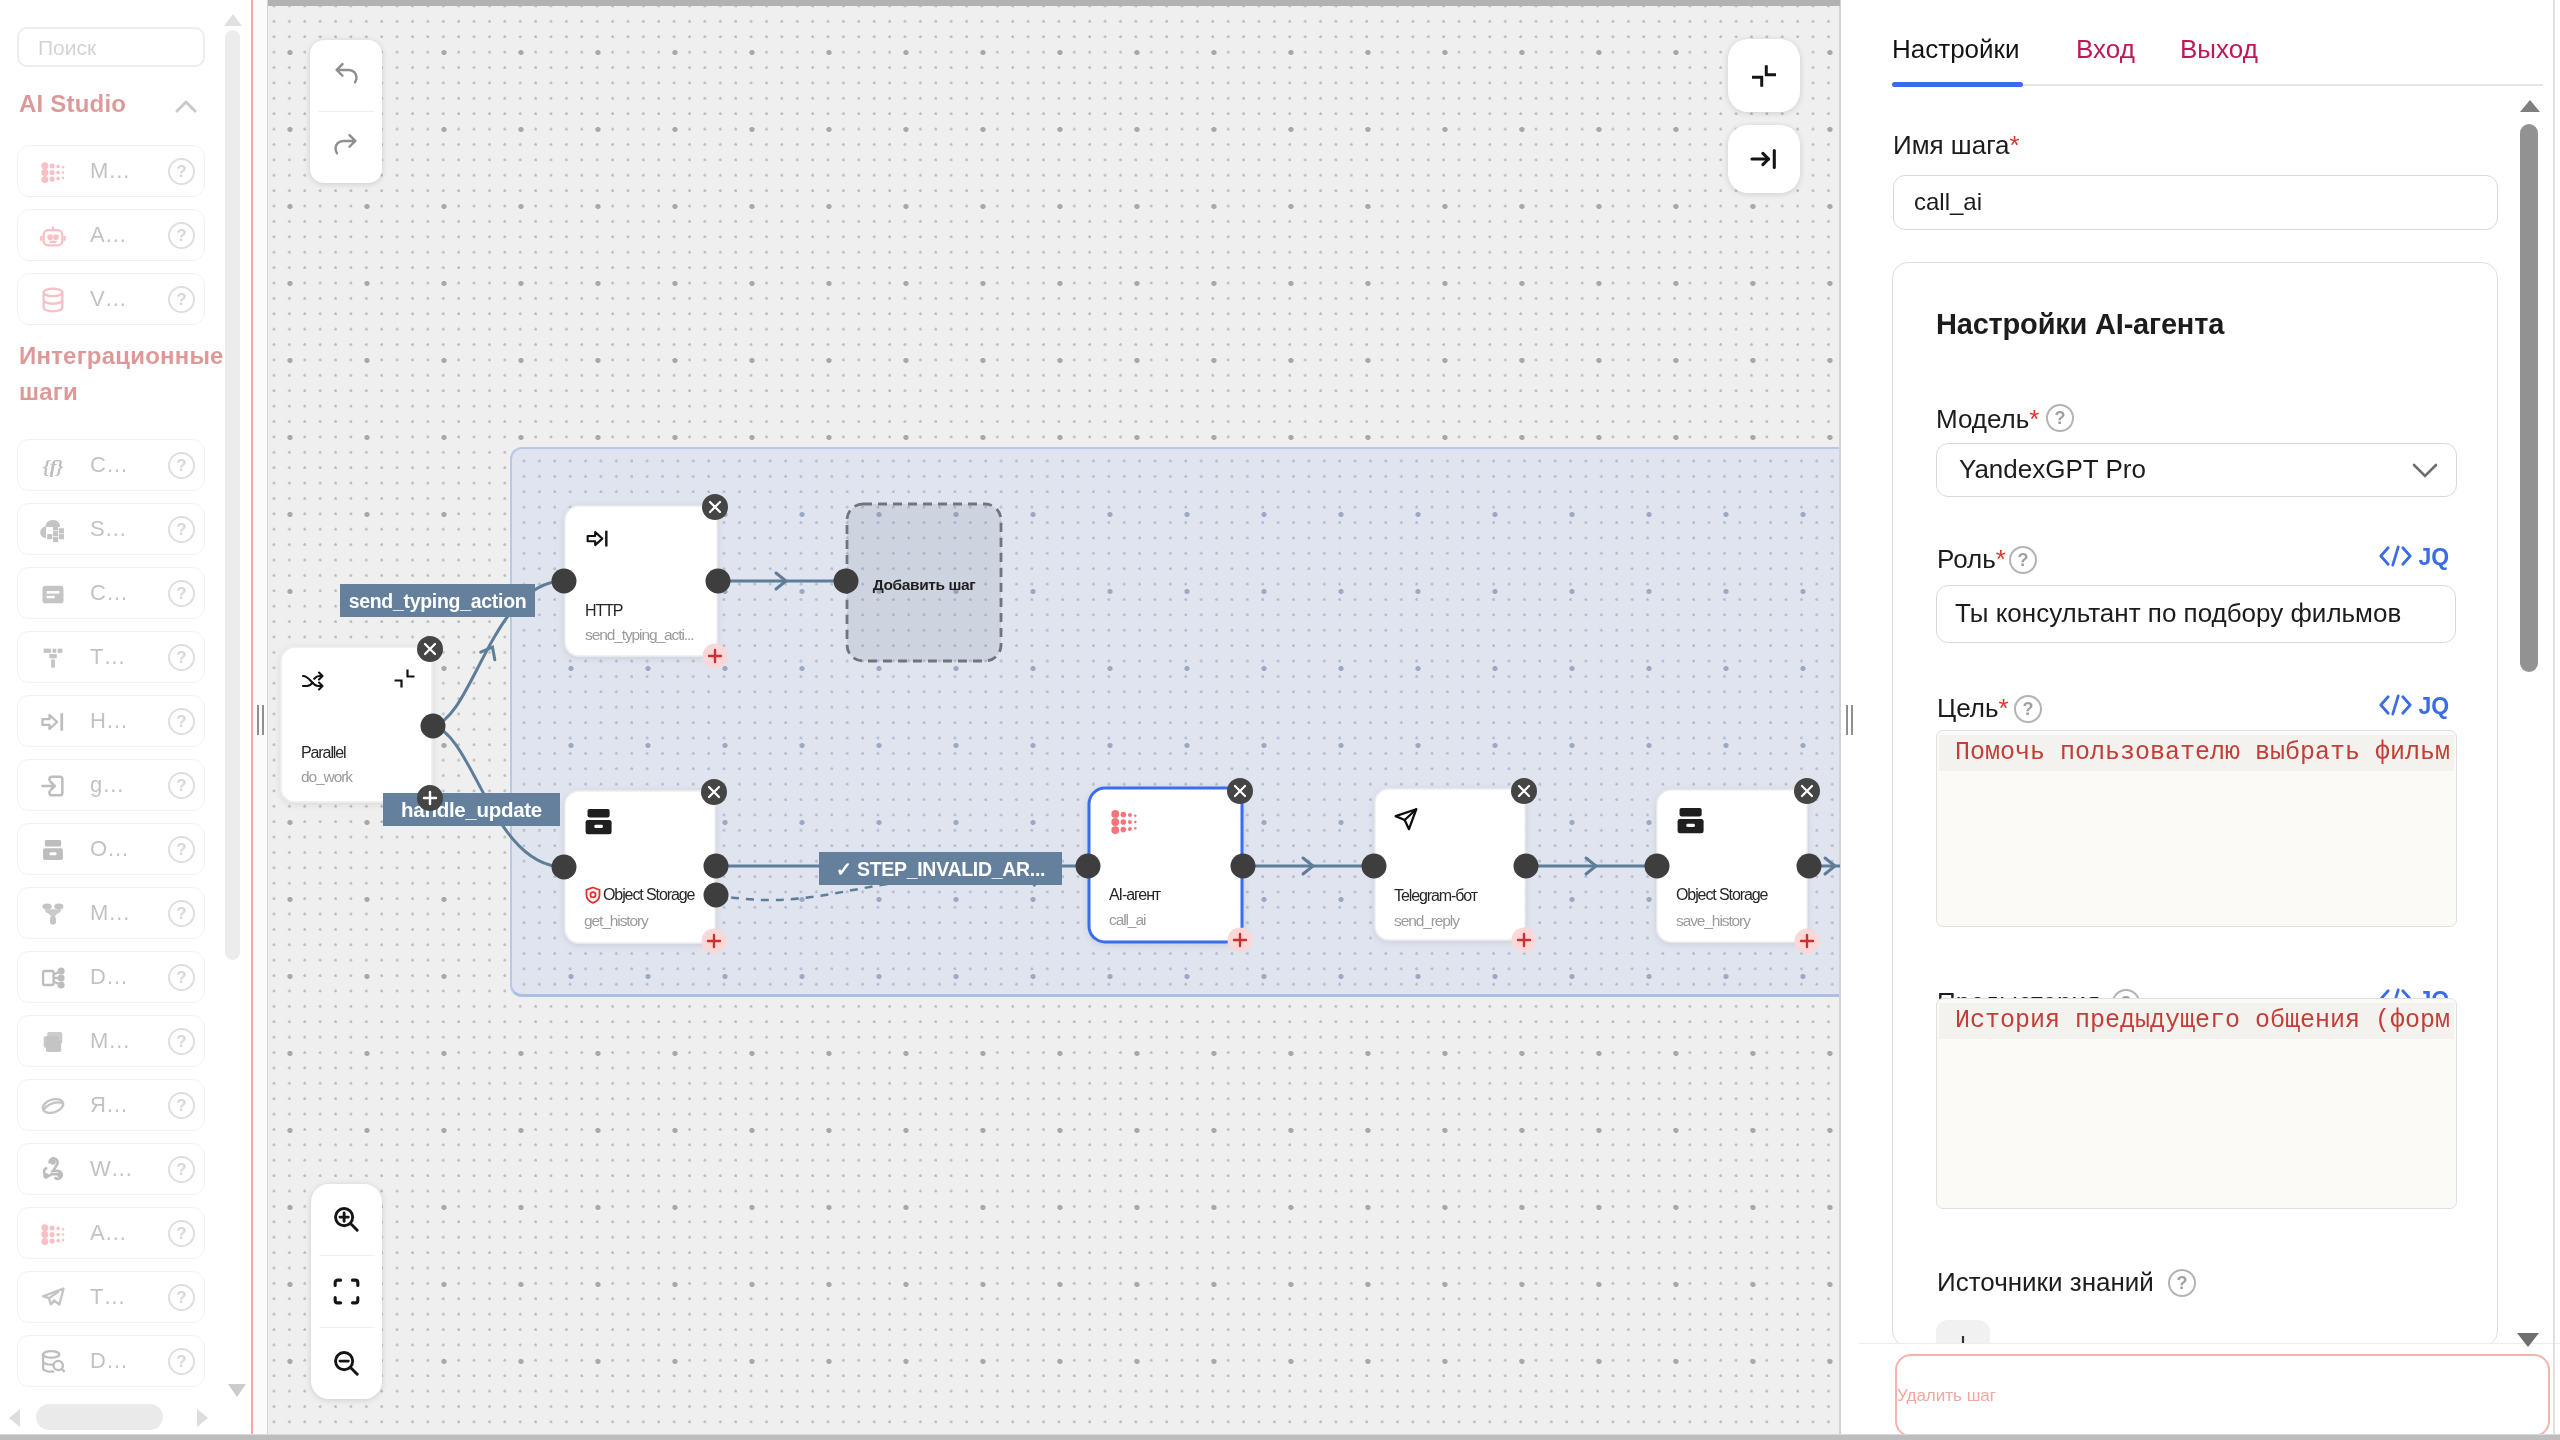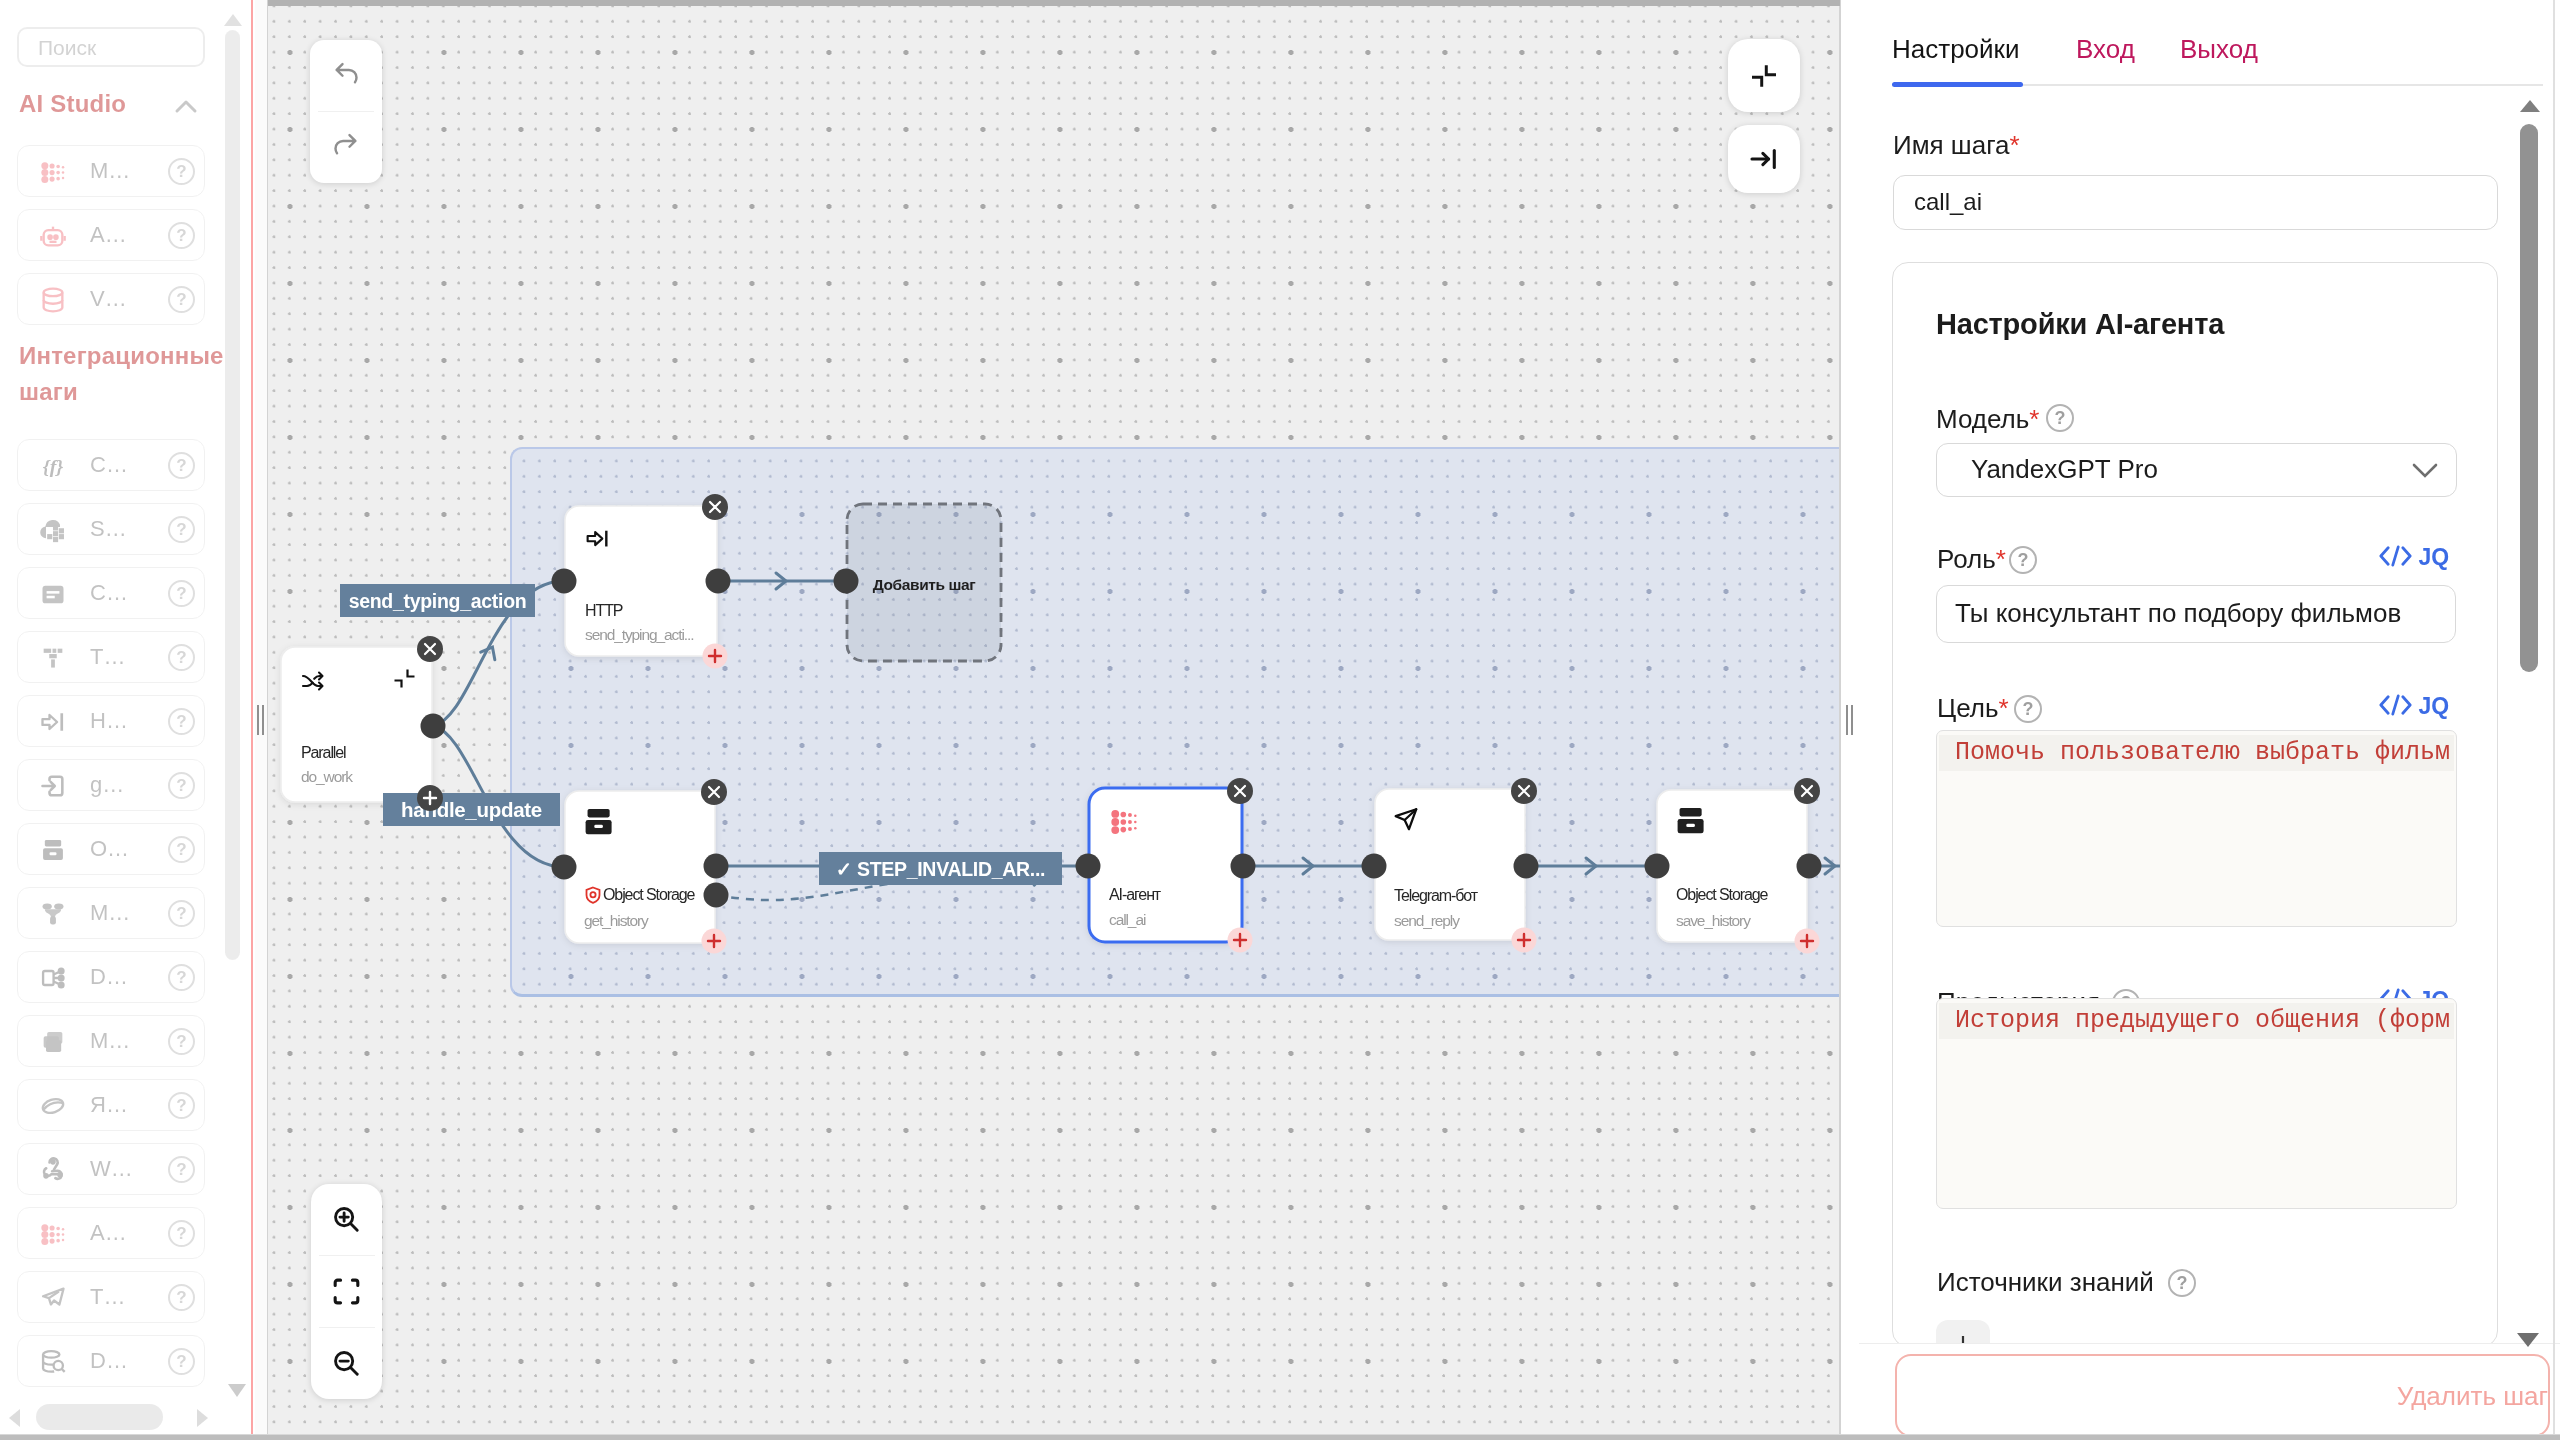--- a/index.html
+++ b/index.html
@@ -49,21 +49,21 @@
 .flabel{position:absolute;font-size:26px;color:#1c1c1c}
 .red{color:#e0342b}
 .qmark{position:absolute;width:28px;height:28px;border:2.5px solid #b3b3b3;border-radius:50%;color:#9f9f9f;font-size:18px;font-weight:700;text-align:center;line-height:24px}
 .jq{position:absolute;font-size:23px;font-weight:700;color:#3b6be5}
 .finput{position:absolute;border:1.5px solid #d9d9d9;border-radius:12px;background:#fff;font-size:26px;color:#1c1c1c}
 #card{position:absolute;left:33px;top:262px;width:606px;height:1085px;border:1.5px solid #dedede;border-radius:16px;background:#fff}
 .tarea{position:absolute;border:1.5px solid #e0e0e0;border-radius:7px;background:#fbfaf7;overflow:hidden}
 .tline{position:absolute;left:2px;top:4px;right:2px;height:36px;background:#f3f2ee;overflow:hidden;white-space:nowrap;
  font-family:"Liberation Mono",monospace;font-size:25px;color:#c23f38;padding-left:16px;line-height:36px}
 #delbar{position:absolute;left:0;top:1343px;width:701px;height:92px;background:#fff;border-top:1px solid #ededed;z-index:40}
-#delbtn{position:absolute;left:36px;top:10px;width:655px;height:83px;border:2px solid #f4b3ad;border-radius:16px;color:#f4a6a0;font-size:26px;text-align:right;line-height:80px}
+#delbtn{position:absolute;left:36px;top:10px;width:655px;height:83px;border:2px solid #f4b3ad;border-radius:16px;color:#f4a6a0;font-size:17px;text-align:left;line-height:80px}
 
 #pthumb{position:absolute;left:2520px;top:124px;width:18px;height:548px;background:#929292;border-radius:9px;z-index:41}
 </style>
 </head>
 <body>
 <div id="app">
 
 <div id="sidebar">
       <div id="sfade">
 <div id="search">Поиск</div>
@@ -523,21 +523,21 @@
  <div class="tab" style="left:217px">Вход</div>
  <div class="tab" style="left:321px">Выход</div>
  <div id="tabline"></div>
  <div id="tabblue"></div>
  <div class="flabel" style="left:34px;top:130px">Имя шага<span class="red">*</span></div>
  <div class="finput" style="left:34px;top:175px;width:605px;height:55px;line-height:52px;padding-left:20px;font-size:24px">call_ai</div>
  <div id="card">
   <div class="flabel" style="left:43px;top:45px;font-size:29px;font-weight:700;letter-spacing:-0.2px">Настройки AI-агента</div>
   <div class="flabel" style="left:43px;top:141px">Модель<span class="red">*</span></div>
   <div class="qmark" style="left:153px;top:141px">?</div>
-  <div class="finput" style="left:43px;top:180px;width:521px;height:54px;line-height:51px;padding-left:34px">YandexGPT Pro
+  <div class="finput" style="left:43px;top:180px;width:521px;height:54px;line-height:51px;padding-left:22px">YandexGPT Pro
     <svg class="abs" style="left:475px;top:19px" width="26" height="16" viewBox="0 0 26 16">
             <polyline points="2,2 13,13 24,2" fill="none" stroke="#6e6e6e" stroke-width="2.6" stroke-linecap="round"></polyline>
           </svg>
   </div>
   <div class="flabel" style="left:44px;top:281px">Роль<span class="red">*</span></div>
   <div class="qmark" style="left:116px;top:283px">?</div>
   <div class="jq" style="left:486px;top:281px"><svg width="33" height="22" viewBox="0 0 36 24" style="vertical-align:-2px">
             <polyline points="10,3 2,12 10,21" fill="none" stroke="#3b6be5" stroke-width="3" stroke-linecap="round" stroke-linejoin="round"></polyline>
             <polyline points="26,3 34,12 26,21" fill="none" stroke="#3b6be5" stroke-width="3" stroke-linecap="round" stroke-linejoin="round"></polyline>
             <path d="M21,2 15,22" stroke="#3b6be5" stroke-width="3" stroke-linecap="round"></path>

